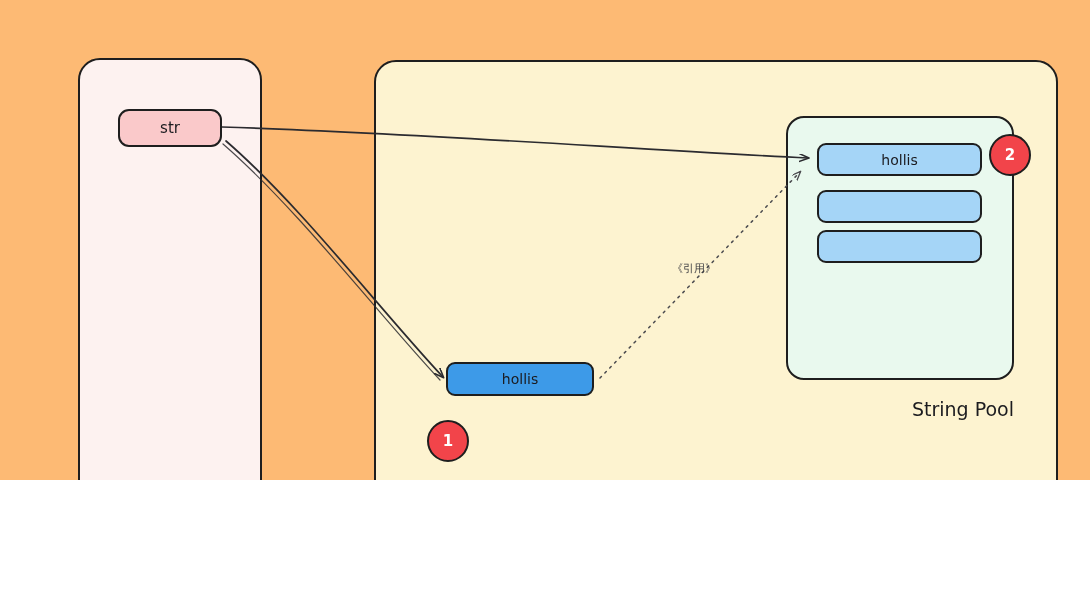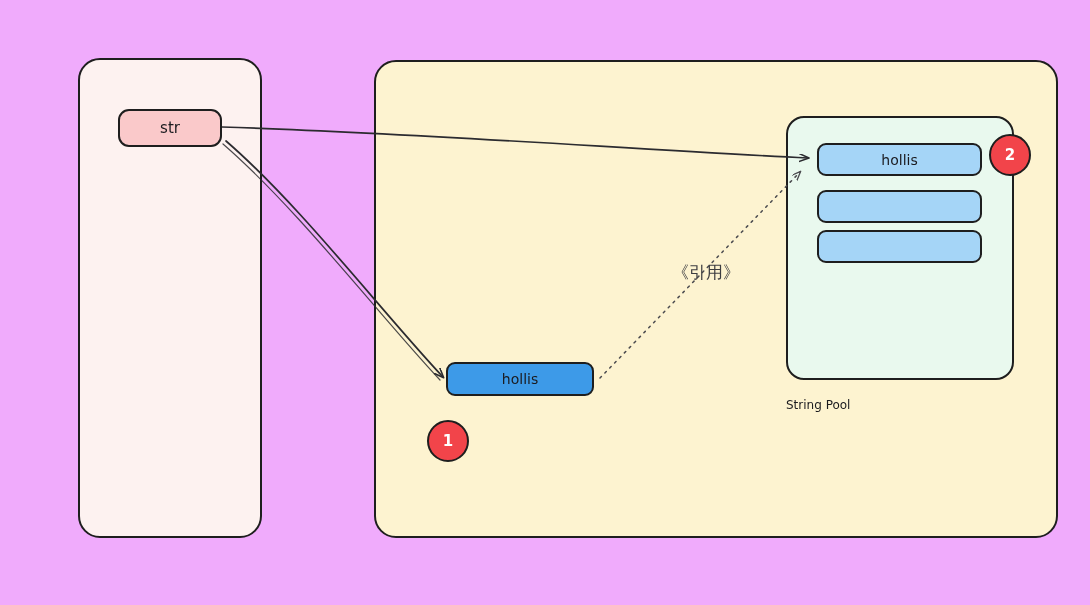--- a/index.html
+++ b/index.html
@@ -6,22 +6,22 @@
     margin: 0;
     padding: 0;
     background: #ffffff;
   }
   body {
     font-family: "DejaVu Sans", sans-serif;
   }
   #canvas {
     position: relative;
     width: 1090px;
-    height: 605px;
-    background: #f0abfc;
+    height: 480px;
+    background: #fdba74;
     overflow: hidden;
   }
   .svg-layer {
     position: absolute;
     left: 0;
     top: 0;
     width: 1090px;
     height: 605px;
     pointer-events: none;
   }
@@ -107,33 +107,33 @@
     align-items: center;
     justify-content: center;
     font-size: 15px;
     font-weight: 700;
   }
   .badge-1 { left: 427px; top: 420px; }
   .badge-2 { left: 989px; top: 134px; }
   
   .caption {
     position: absolute;
-    font-size: 12px;
+    font-size: 19px;
     color: #1b1b1f;
-    text-align: left;
+    text-align: right;
     white-space: nowrap;
   }
   .caption-stack { left: 78px; top: 562px; width: 184px; }
   .caption-heap  { left: 374px; top: 562px; width: 684px; }
   .caption-pool  { left: 786px; top: 398px; width: 228px; }
   .edge-label {
     position: absolute;
     left: 672px;
     top: 261px;
-    font-size: 17px;
+    font-size: 11px;
     color: #3c3c40;
     white-space: nowrap;
   }
 </style>
 </head>
 <body>
 
 <div id="canvas">
 
   <div class="node region-stack"></div>

